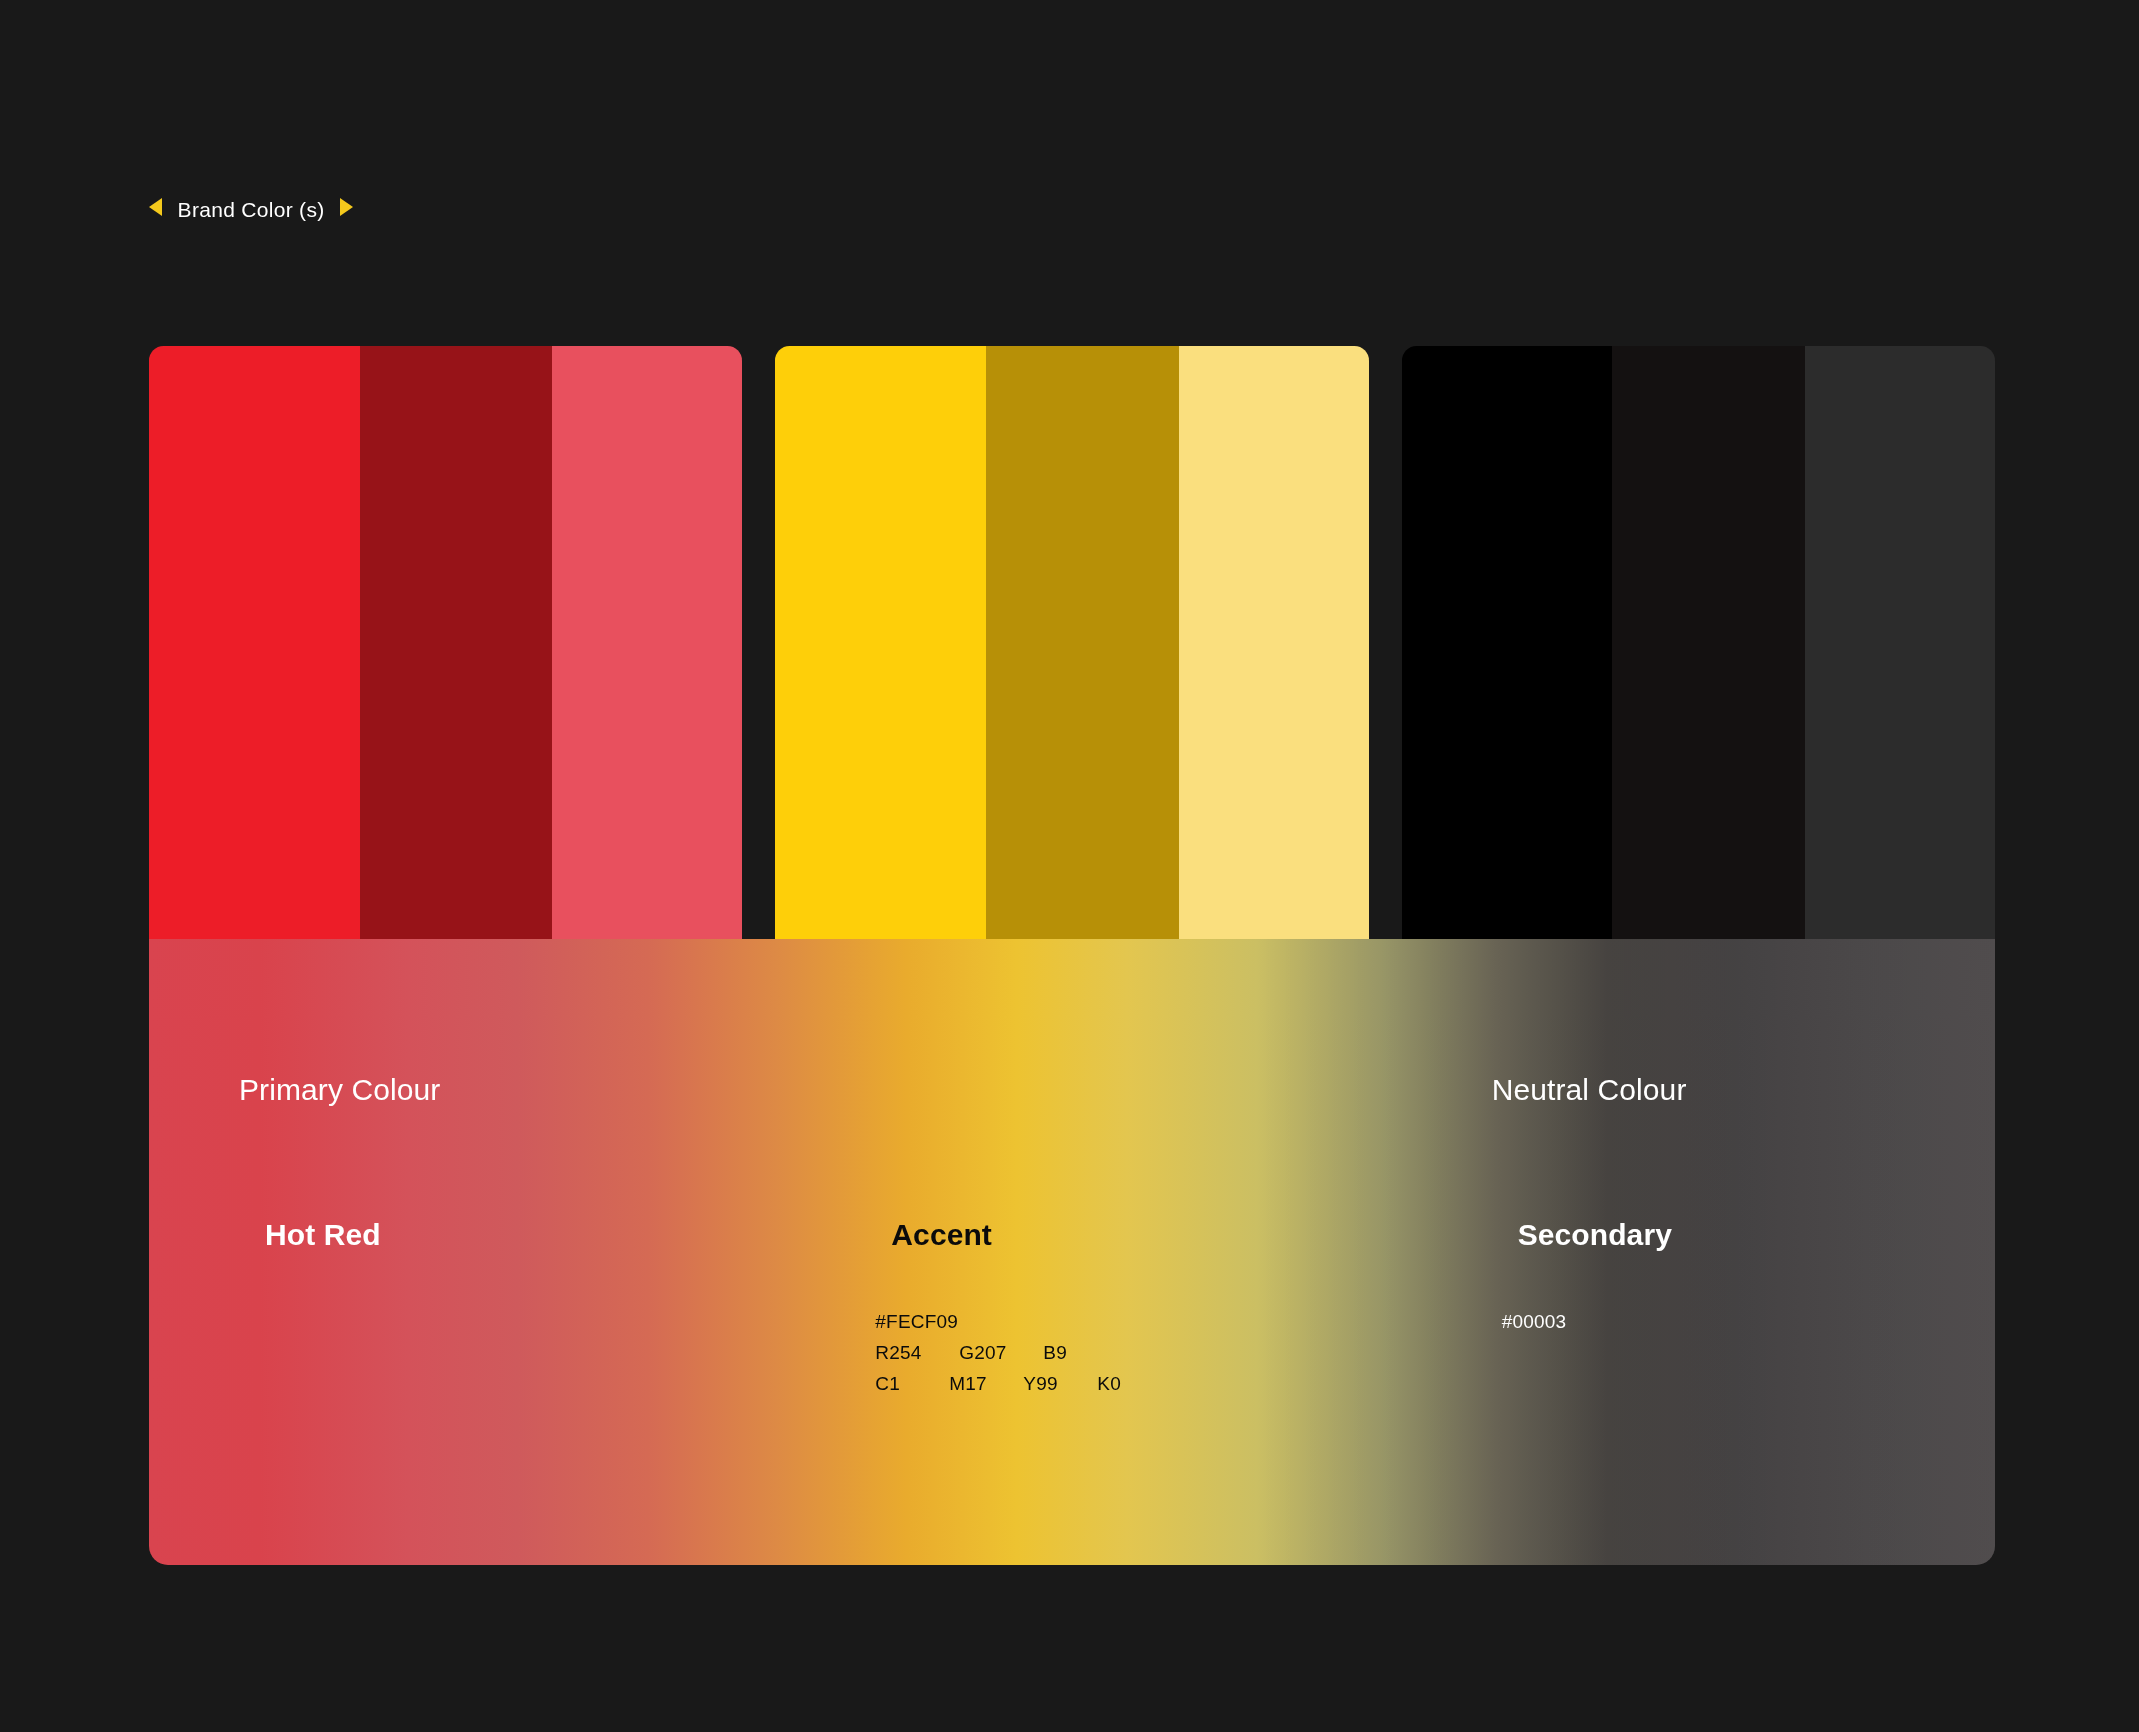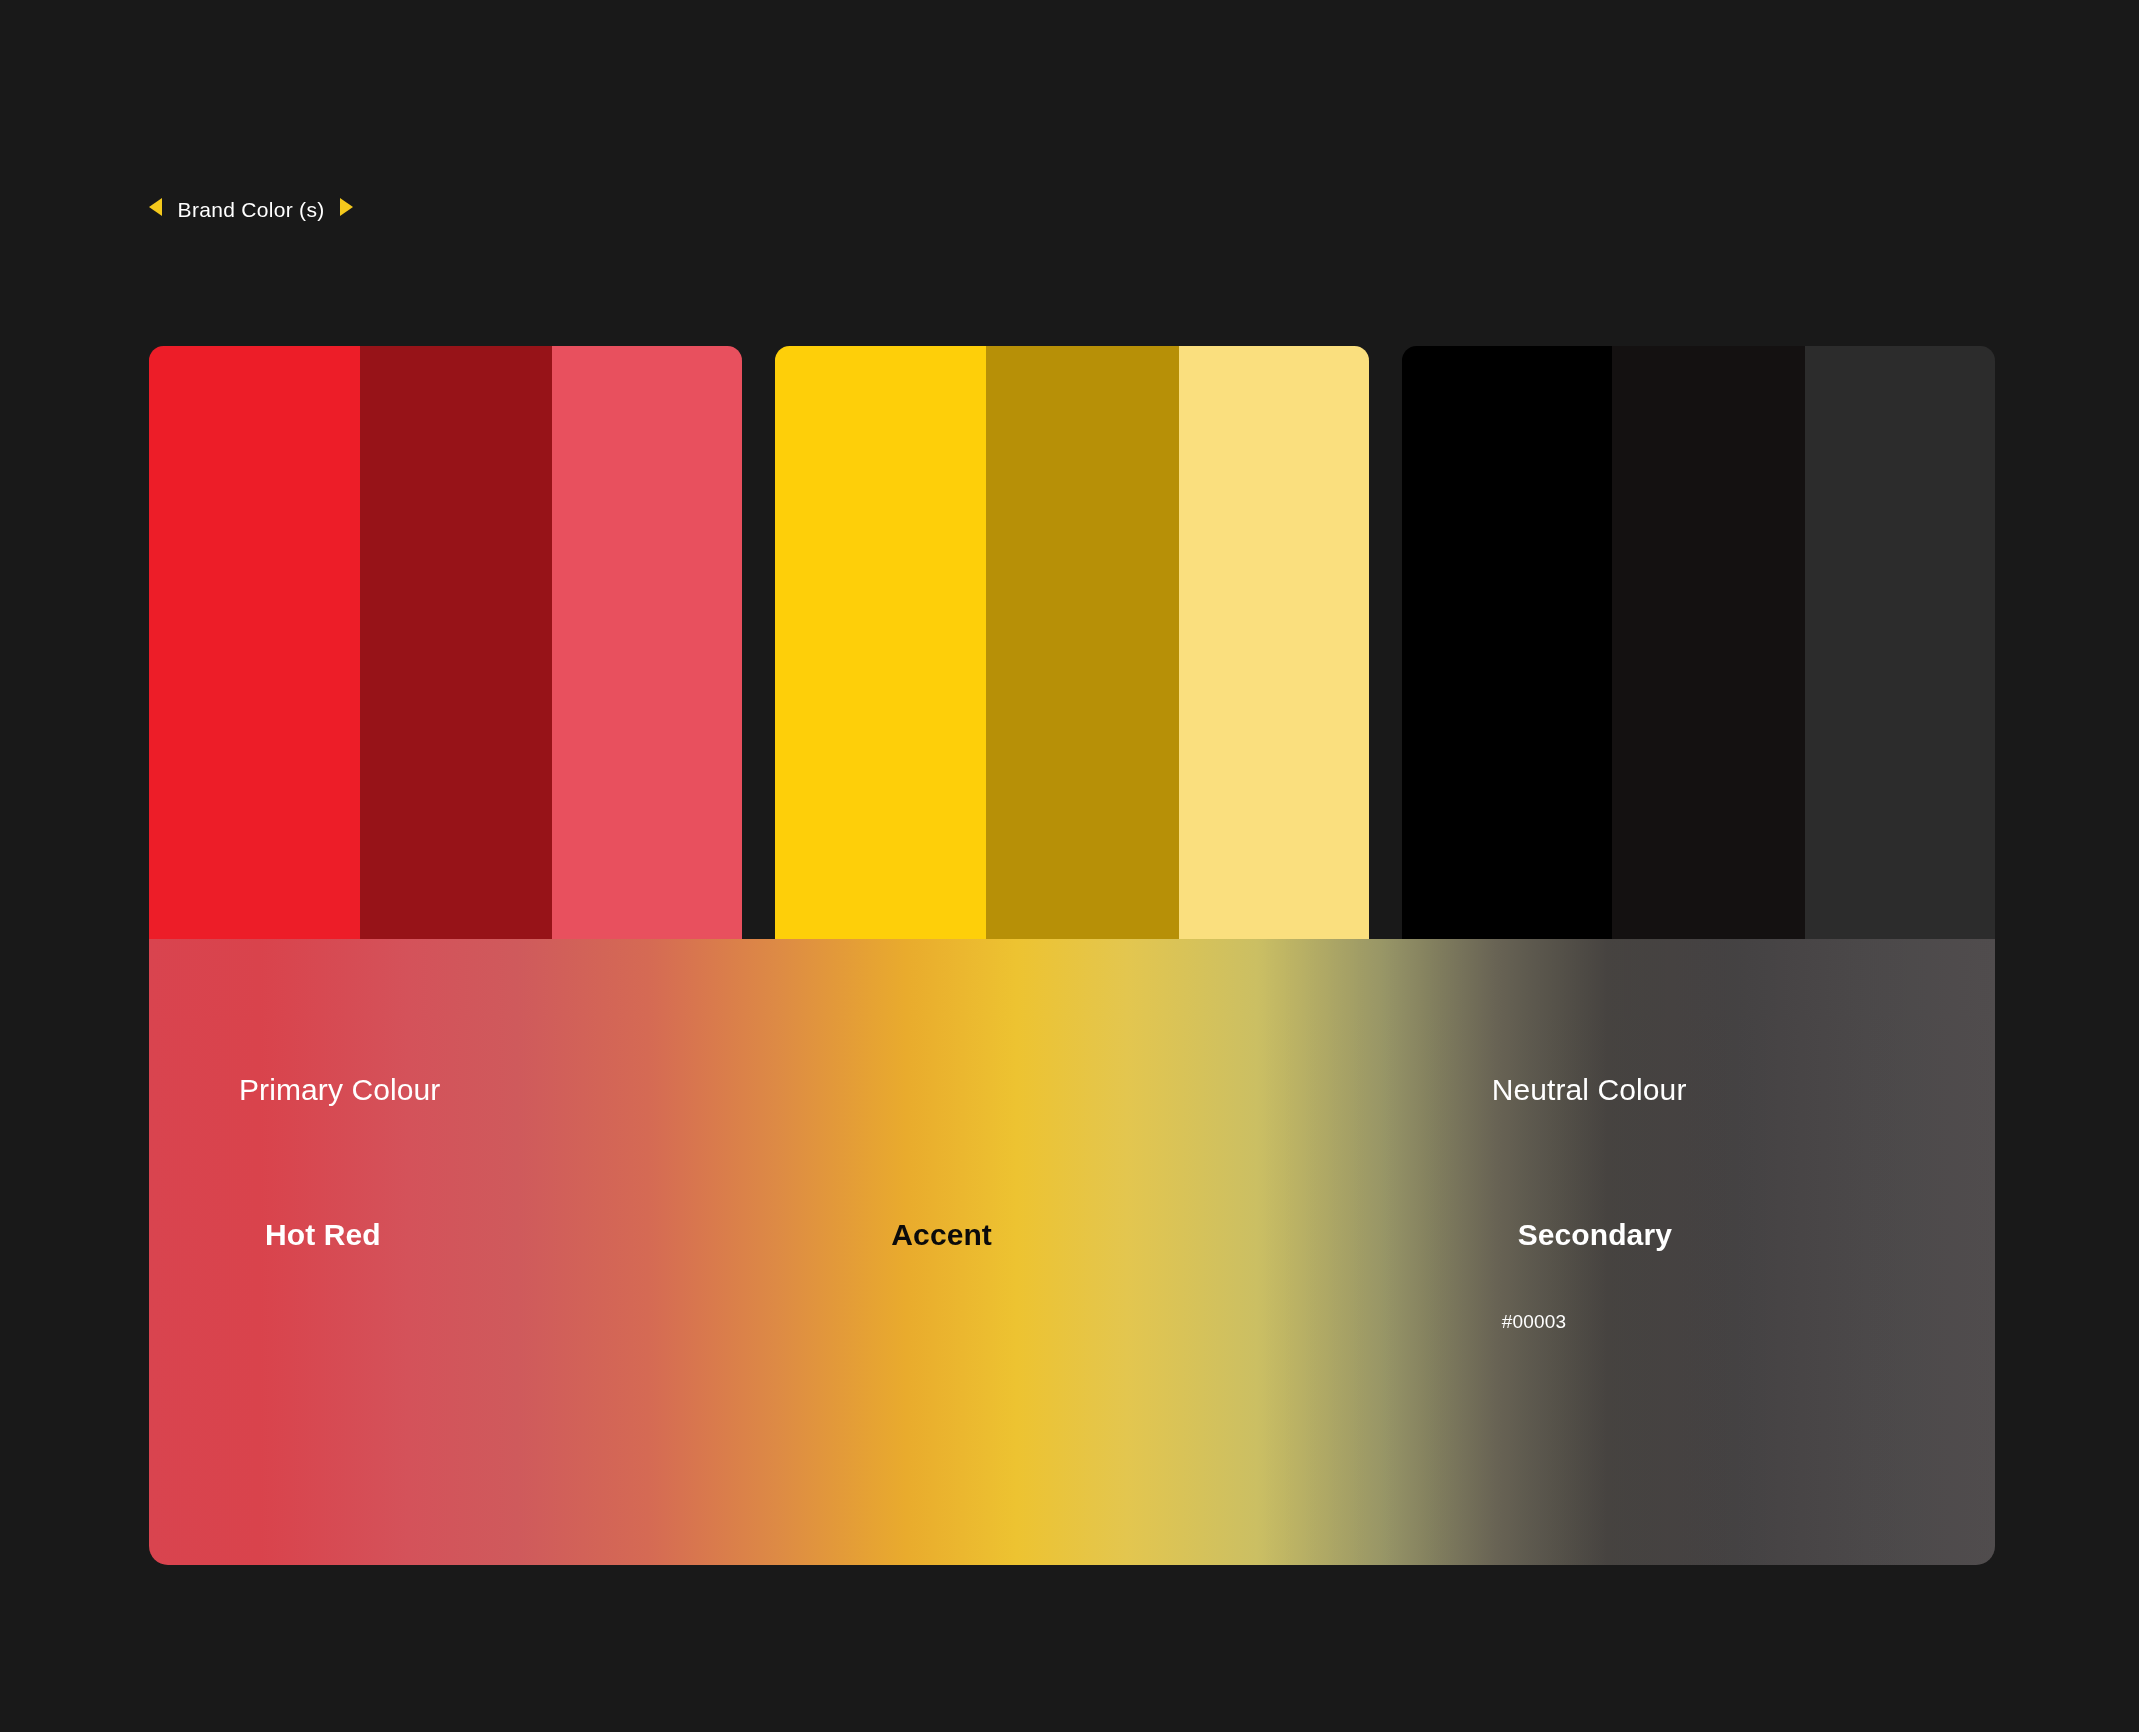--- a/index.html
+++ b/index.html
@@ -207,20 +207,29 @@
 
 <div class="cols">
 
   <div class="col">
     <div class="col-role text-light">Primary Colour</div>
     <div class="col-name text-light">Hot Red</div>
   </div>
 
   <div class="col">
     <div class="col-name text-dark">Accent</div>
+    <div class="col-specs text-dark">
+      <div class="spec-row hex">#FECF09</div>
+      <div class="spec-row rgb">
+        <span>R254</span><span>G207</span><span>B9</span>
+      </div>
+      <div class="spec-row cmyk">
+        <span>C1</span><span>M17</span><span>Y99</span><span>K0</span>
+      </div>
+    </div>
   </div>
 
   <div class="col">
     <div class="col-role text-light">Neutral Colour</div>
     <div class="col-name text-light">Secondary</div>
     <div class="col-specs text-light">
       <div class="spec-row hex">#00003</div>
     </div>
   </div>
 

